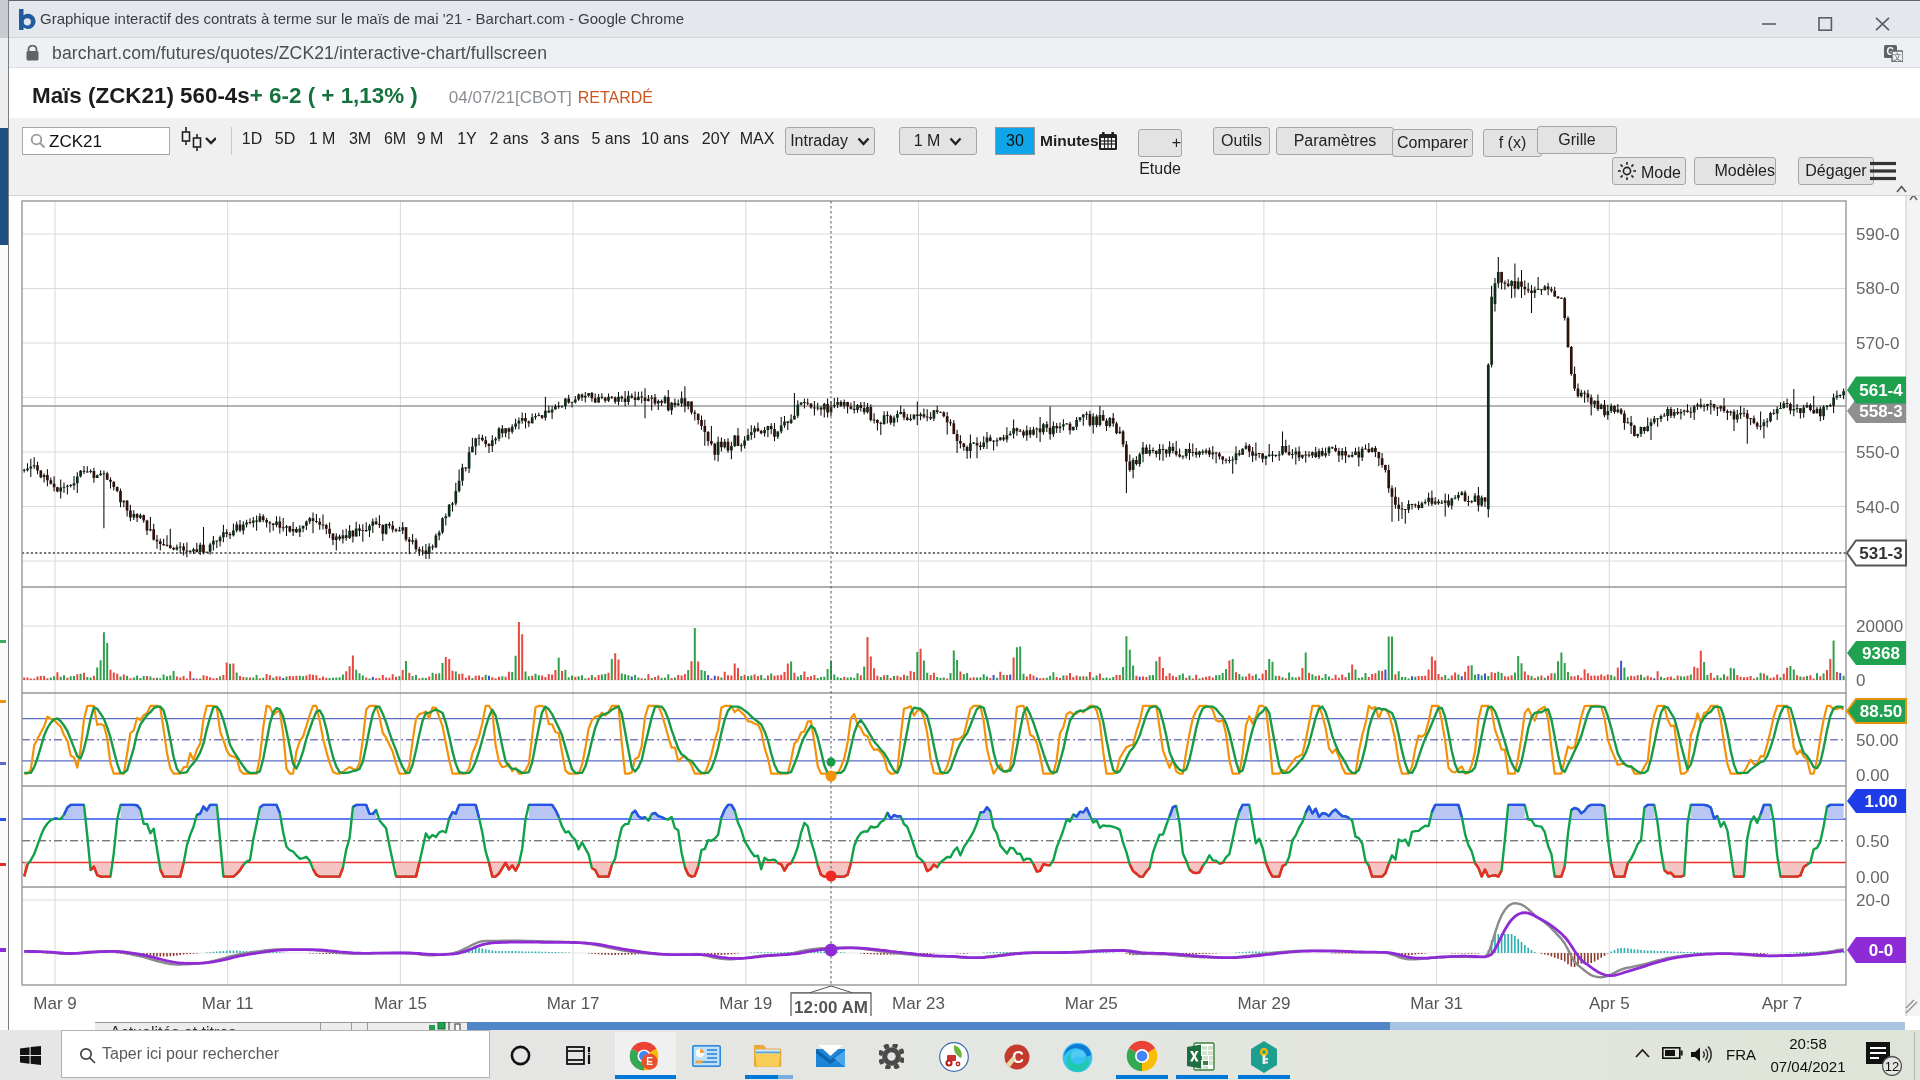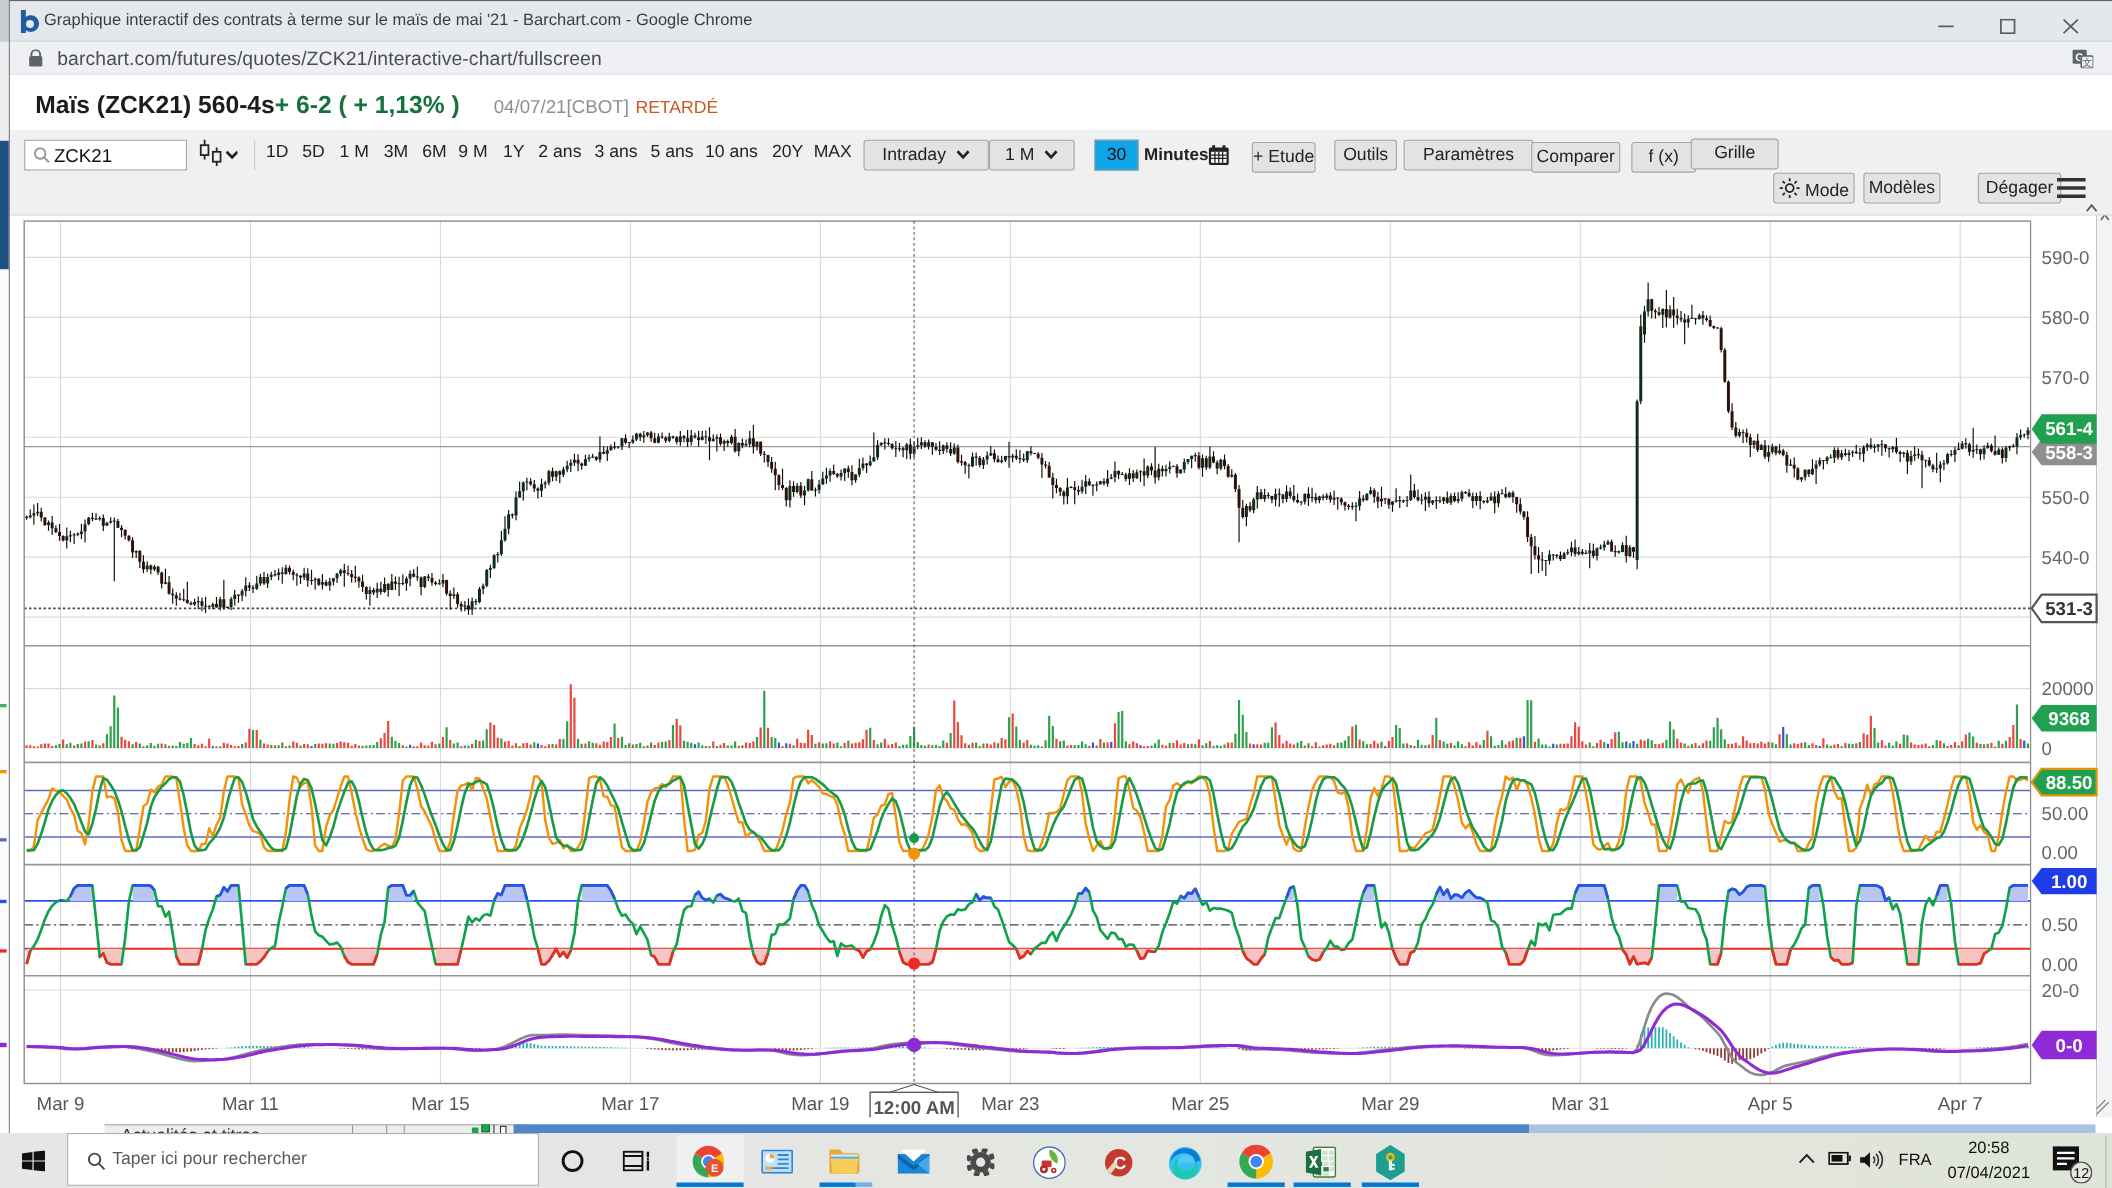--- a/index.html
+++ b/index.html
@@ -68,61 +68,61 @@
 <div class="tf" style="left:360px;transform:translateX(-50%);">3M</div>
 <div class="tf" style="left:395px;transform:translateX(-50%);">6M</div>
 <div class="tf" style="left:430px;transform:translateX(-50%);">9 M</div>
 <div class="tf" style="left:467px;transform:translateX(-50%);">1Y</div>
 <div class="tf" style="left:509px;transform:translateX(-50%);">2 ans</div>
 <div class="tf" style="left:560px;transform:translateX(-50%);">3 ans</div>
 <div class="tf" style="left:611px;transform:translateX(-50%);">5 ans</div>
 <div class="tf" style="left:665px;transform:translateX(-50%);">10 ans</div>
 <div class="tf" style="left:716px;transform:translateX(-50%);">20Y</div>
 <div class="tf" style="left:757px;transform:translateX(-50%);">MAX</div>
-<div class="btn" style="left:785px;top:127px;width:114px;">Intraday&nbsp; <svg width="13" height="9" viewBox="0 0 13 9" style="vertical-align:middle">
+<div class="btn" style="left:785px;top:127px;width:90px;">Intraday&nbsp; <svg width="13" height="9" viewBox="0 0 13 9" style="vertical-align:middle">
       <path d="M1.5 1.5 L6.5 7 L11.5 1.5" fill="none" stroke="#222" stroke-width="2.4"></path>
     </svg></div>
 <div class="btn" style="left:899px;top:127px;width:78px;">1 M&nbsp; <svg width="13" height="9" viewBox="0 0 13 9" style="vertical-align:middle">
       <path d="M1.5 1.5 L6.5 7 L11.5 1.5" fill="none" stroke="#222" stroke-width="2.4"></path>
     </svg></div>
 <div class="abs" style="left:995px;top:127px;width:40px;height:28px;background:#0ea5e9;border:1px solid #999;font-size:16px;line-height:26px;text-align:center;color:#111;">30</div>
 <div class="abs" style="left:1040px;top:132px;font-size:15.5px;font-weight:bold;color:#222;">Minutes</div>
 <div class="abs" style="left:1098px;top:131px;"><svg width="20" height="20" viewBox="0 0 20 20">
       <rect x="1" y="3" width="18" height="16" rx="1.5" fill="#222"></rect>
       <rect x="3" y="7" width="14" height="10" fill="#fff"></rect>
       <g stroke="#222" stroke-width="1.2">
         <line x1="3" y1="10" x2="17" y2="10"></line>
         <line x1="3" y1="13" x2="17" y2="13"></line>
         <line x1="6.5" y1="7" x2="6.5" y2="17"></line>
         <line x1="10" y1="7" x2="10" y2="17"></line>
         <line x1="13.5" y1="7" x2="13.5" y2="17"></line>
       </g>
       <rect x="4" y="1" width="2.6" height="4" fill="#222"></rect>
       <rect x="13.4" y="1" width="2.6" height="4" fill="#222"></rect>
     </svg></div>
-<div class="btn" style="left:1138px;top:129px;width:58px;">+ Etude</div>
+<div class="btn" style="left:1138px;top:129px;width:44px;text-align:right;">+ Etude</div>
 <div class="btn" style="left:1213px;top:127px;width:57px;">Outils</div>
 <div class="btn" style="left:1276px;top:127px;width:118px;">Paramètres</div>
 <div class="btn" style="left:1392px;top:129px;width:81px;">Comparer</div>
 <div class="btn" style="left:1483px;top:129px;width:59px;">f (x)</div>
 <div class="btn" style="left:1537px;top:126px;width:80px;">Grille</div>
 <div class="btn" style="left:1612px;top:157px;width:74px;"><span style="position:relative;top:3px;display:inline-block;margin-right:4px;"><svg width="20" height="20" viewBox="0 0 20 20">
         <circle cx="10" cy="10" r="3.6" fill="none" stroke="#222" stroke-width="1.6"></circle>
         <g stroke="#222" stroke-width="1.6">
           <line x1="16.2" y1="10.0" x2="19.0" y2="10.0"></line>
           <line x1="14.4" y1="14.4" x2="16.4" y2="16.4"></line>
           <line x1="10.0" y1="16.2" x2="10.0" y2="19.0"></line>
           <line x1="5.6" y1="14.4" x2="3.6" y2="16.4"></line>
           <line x1="3.8" y1="10.0" x2="1.0" y2="10.0"></line>
           <line x1="5.6" y1="5.6" x2="3.6" y2="3.6"></line>
           <line x1="10.0" y1="3.8" x2="10.0" y2="1.0"></line>
           <line x1="14.4" y1="5.6" x2="16.4" y2="3.6"></line>
         </g>
       </svg></span>Mode</div>
-<div class="btn" style="left:1694px;top:157px;width:70px;">Modèles</div>
+<div class="btn" style="left:1694px;top:157px;width:82px;text-align:right;">Modèles</div>
 <div class="btn" style="left:1798px;top:157px;width:76px;">Dégager</div>
 <svg class="abs" style="left:1869px;top:161px" width="28" height="20" viewBox="0 0 28 20">
     <g stroke="#333" stroke-width="3.2">
       <line x1="1" y1="2.5" x2="27" y2="2.5"></line>
       <line x1="1" y1="10" x2="27" y2="10"></line>
       <line x1="1" y1="17.5" x2="27" y2="17.5"></line>
     </g>
   </svg>
 
 <div class="abs" style="left:0px;top:196px;"><svg width="1920" height="820" viewBox="0 196 1920 820" font-family="Liberation Sans, sans-serif">

